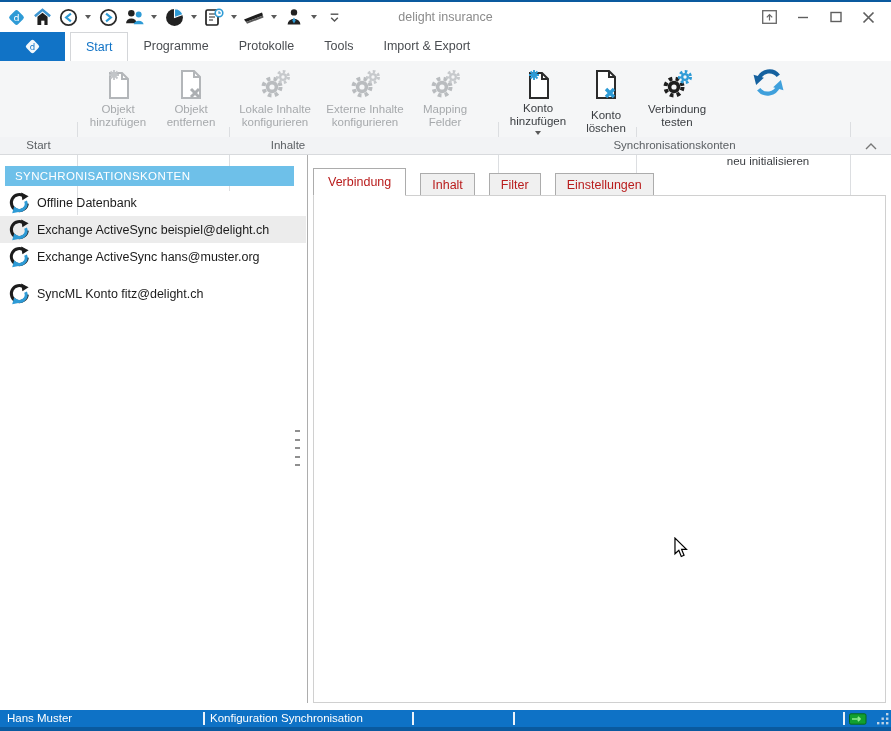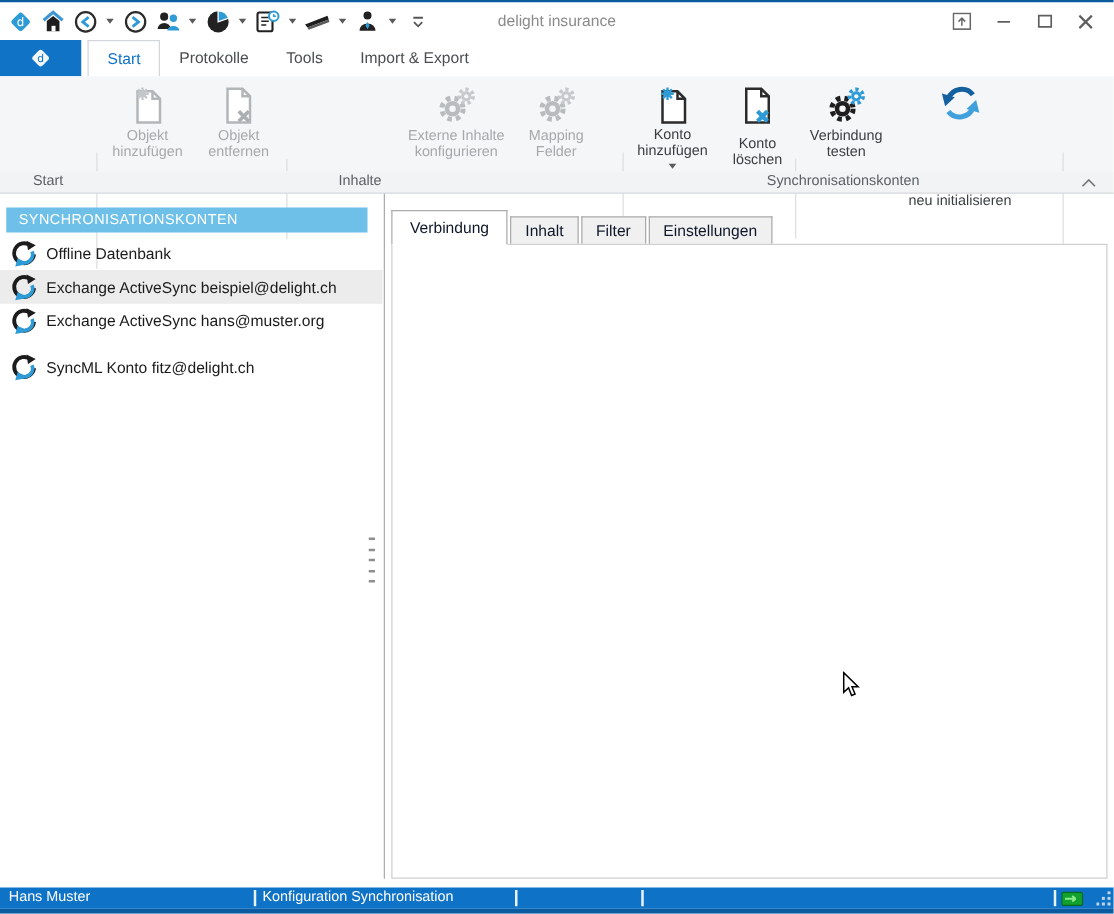--- a/index.html
+++ b/index.html
@@ -48,21 +48,21 @@
   .sb-item { position:absolute; left:0; width:306px; height:27px; display:flex; align-items:center; }
   .sb-item.selected { background:#ECECEC; }
   .sb-item .sicon { margin-left:8px; width:22px; height:22px; }
   .sb-item .slabel { margin-left:7px; font-size:12.5px; color:#1b1b1b; }
   .v-divider { left:307px; top:155px; width:1px; height:548px; background:#ADADAD; }
   .splitter { left:295px; top:430px; width:8px; height:36px; display:flex; flex-direction:column; justify-content:space-between; }
   .splitter i { display:block; width:5px; height:2px; background:#8f8f8f; }
 
   
   .mtabs { left:313px; top:168px; height:28px; display:flex; align-items:flex-end; }
-  .mtab { height:23px; line-height:22px; padding:0 11px; font-size:12.5px; color:#0f172a; background:#F0F0F0; border:1px solid #ACACAC; border-bottom:none; margin-right:2px; }
+  .mtab { height:23px; line-height:22px; padding:0 11px; font-size:12.5px; color:#b91c1c; background:#F0F0F0; border:1px solid #ACACAC; border-bottom:none; margin-right:14px; }
   .mtab.active { height:28px; line-height:27px; background:#fff; border:1px solid #ACACAC; border-bottom:1px solid #fff; position:relative; z-index:3; padding:0 14px; }
   .panel { left:313px; top:195px; width:573px; height:508px; background:#fff; border:1px solid #D0D0D0; z-index:1; }
 
   .flabel { position:absolute; font-size:12px; font-weight:700; color:#1a1a1a; }
   .ftext { position:absolute; border:1px solid #9B9B9B; background:#fff; font-size:12.5px; color:#1b1b1b; padding:0 4px; font-family:"Liberation Sans",sans-serif; }
   .h-divider { left:314px; top:262px; width:571px; height:1px; background:#E2E2E2; }
   .section-bar { left:316px; top:272px; width:563px; height:21px; background:#8FD3F2; color:#fff; font-size:12px; line-height:21px; padding-left:12px; letter-spacing:.3px; }
   .btn { position:absolute; background:#ECECEC; border:1px solid #ABABAB; font-size:12.5px; color:#1b1b1b; display:flex; align-items:center; justify-content:center; font-family:"Liberation Sans",sans-serif; }
   .checkbox { position:absolute; width:15px; height:15px; border:1px solid #4a4a4a; background:#fff; display:flex; align-items:center; justify-content:center; }
   .checkbox.checked::after { content:"✓"; font-size:13px; font-weight:700; color:#111; margin-top:-2px; }
@@ -204,20 +204,21 @@
 
   <div class="abs ribbon-tabs">
     <div class="app-btn">
       <svg width="19" height="19" viewBox="0 0 21 21">
           <rect x="4.6" y="4.6" width="11.8" height="11.8" rx="2.5" transform="rotate(45 10.5 10.5)" fill="#fff" opacity="0.95"></rect>
           <text x="10.5" y="14" font-size="9.5" fill="#1173C6" text-anchor="middle" font-family="DejaVu Sans">d</text>
         </svg>
     </div>
     <div class="tabstrip">
       <span class="rtab active">Start</span>
+      <span class="rtab">Programme</span>
       <span class="rtab">Protokolle</span>
       <span class="rtab">Tools</span>
       <span class="rtab">Import &amp; Export</span>
     </div>
   </div>
 
   <div class="abs ribbon-body">
 
     <div class="rsep group" style="left:77px;"></div>
 
@@ -235,20 +236,33 @@
       <span class="ric">
         <svg width="30" height="33" viewBox="0 0 30 33">
             <path d="M6 3 h12 l6 6 v21 H6 Z" fill="#fff" stroke="#B3B6B9" stroke-width="2"></path>
             <path d="M18 3 v6 h6" fill="none" stroke="#B3B6B9" stroke-width="2"></path>
             <path d="M15 21 L23 29 M23 21 L15 29" stroke="#ACAFB2" stroke-width="3"></path>
           </svg>
       </span>
       <span>Objekt entfernen</span>
     </div>
     <div class="rsep inner" style="left:229px;"></div>
+    <div class="rbtn disabled" style="left:232px; width:86px;">
+      <span class="ric">
+        <svg width="34" height="33" viewBox="0 0 34 33">
+            <circle cx="14" cy="19" r="8.5" fill="none" stroke="#B9BCBF" stroke-width="4" stroke-dasharray="3.6 3.3"></circle>
+            <circle cx="14" cy="19" r="6.2" fill="#B9BCBF"></circle>
+            <circle cx="14" cy="19" r="2.6" fill="#F5F6F7"></circle>
+            <circle cx="25" cy="9" r="5.5" fill="none" stroke="#C6C9CC" stroke-width="3" stroke-dasharray="2.6 2.4"></circle>
+            <circle cx="25" cy="9" r="4" fill="#C6C9CC"></circle>
+            <circle cx="25" cy="9" r="1.7" fill="#F5F6F7"></circle>
+          </svg>
+      </span>
+      <span>Lokale Inhalte konfigurieren</span>
+    </div>
     <div class="rbtn disabled" style="left:320px; width:90px;">
       <span class="ric">
         <svg width="34" height="33" viewBox="0 0 34 33">
             <circle cx="14" cy="19" r="8.5" fill="none" stroke="#B9BCBF" stroke-width="4" stroke-dasharray="3.6 3.3"></circle>
             <circle cx="14" cy="19" r="6.2" fill="#B9BCBF"></circle>
             <circle cx="14" cy="19" r="2.6" fill="#F5F6F7"></circle>
             <circle cx="25" cy="9" r="5.5" fill="none" stroke="#C6C9CC" stroke-width="3" stroke-dasharray="2.6 2.4"></circle>
             <circle cx="25" cy="9" r="4" fill="#C6C9CC"></circle>
             <circle cx="25" cy="9" r="1.7" fill="#F5F6F7"></circle>
           </svg>

